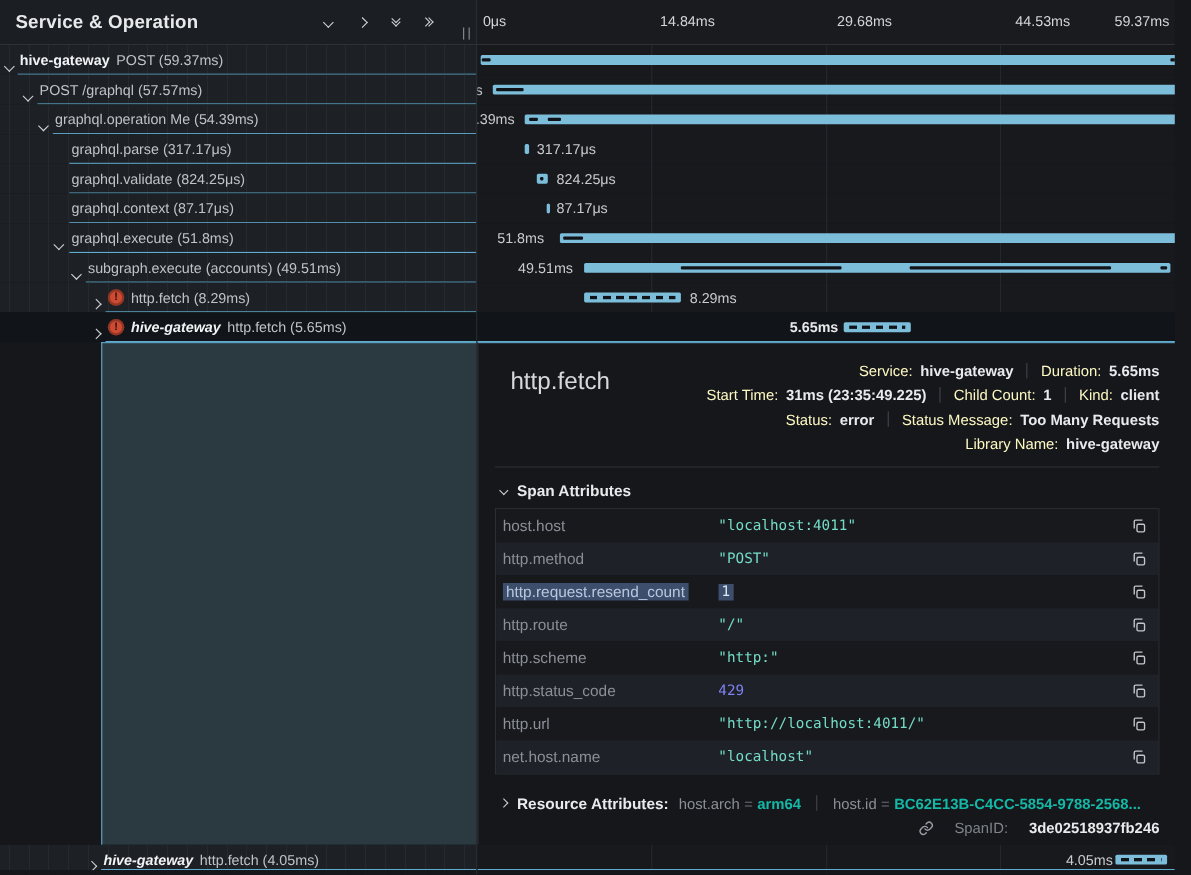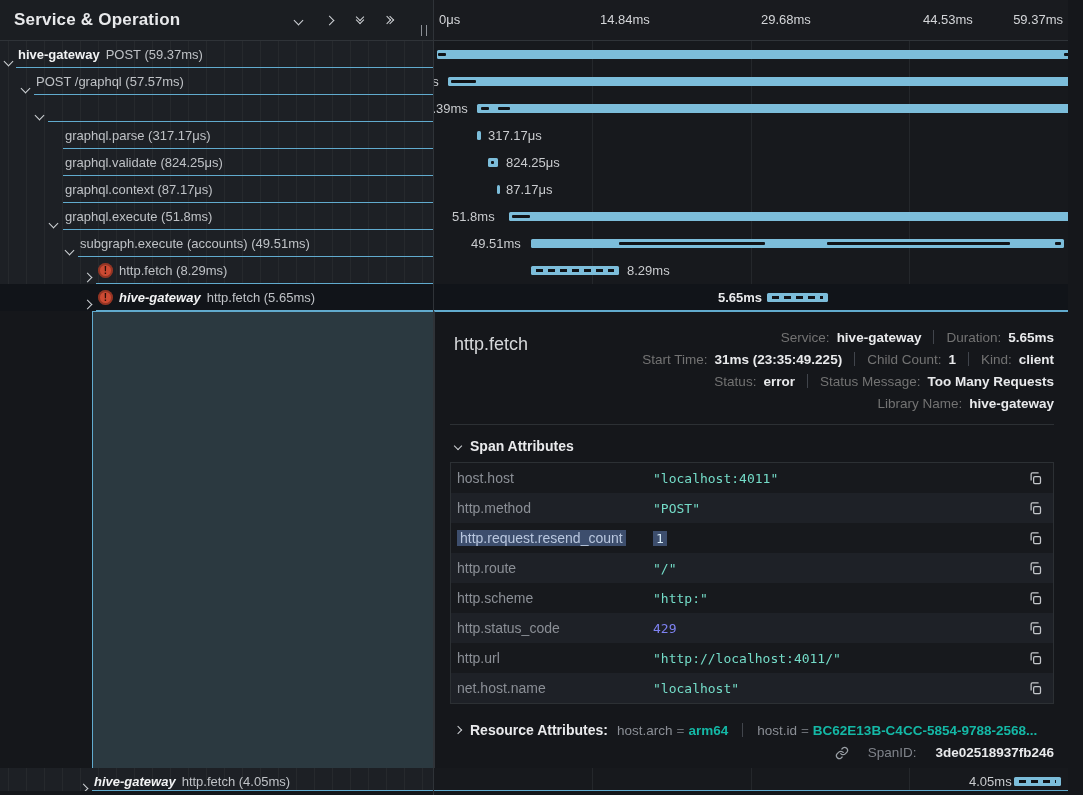--- a/index.html
+++ b/index.html
@@ -59,24 +59,24 @@
   .blabel { position:absolute; top:0; line-height:27px; font-size:13px; color:#c9cbce; white-space:nowrap; }
 
   
   .drow-main { height:457px; flex:0 0 457px; }
   .dleft { width:434px; flex:0 0 434px; position:relative; background:#15171b; border-right:1px solid #2f3338; }
   .dleft .teal { position:absolute; left:92px; top:0; right:0; bottom:0; background:#2b3940;
                  border-left:1px solid #61abce; border-top:1px solid #61abce; }
   .dpanel { flex:1; position:relative; background:#15171b; border-top:1px solid #61abce; border-left:1px solid #2f3338;
             padding:14px 14px 0 15px; overflow:hidden; }
   .dhead { display:flex; align-items:flex-start; }
-  .dtitle { font-size:18px; color:#d6d8da; margin-left:4px; margin-top:8px; }
+  .dtitle { font-size:22px; color:#d6d8da; margin-left:14px; margin-top:8px; }
   .dmeta { margin-left:auto; text-align:right; }
   .mline { display:flex; justify-content:flex-end; align-items:center; gap:7px; height:22px; font-size:13.5px; }
-  .mk { color:#737373; }
+  .mk { color:#fef9c3; }
   .mv { color:#e9eaec; font-weight:700; }
   .vsep { width:1px; height:14px; background:#41454c; margin:0 5px; }
   .dhr { height:1px; background:#2c3034; margin-top:10px; }
   .sect { display:flex; align-items:center; gap:9px; margin:13px 0 8px 5px; cursor:pointer; }
   .sect-t { font-size:14px; font-weight:700; color:#e9eaec; }
   .attrs { border:1px solid #2c3034; }
   .arow { height:30px; display:flex; align-items:center; padding:0 10px 0 6px; background:#17191d; }
   .arow.alt { background:#1e2127; }
   .akey { width:196px; flex:0 0 196px; font-size:14px; color:#8b8f96; white-space:nowrap; overflow:hidden; }
   .akey .hl { background:#3d4e6d; color:#b9c7de; padding:2px 3px; border-radius:2px; }
@@ -167,20 +167,23 @@
       <span class="blabel" style="left:-45px">57.57ms</span>
       <div class="bar" style="left:14px;width:627px">
           <span class="mark" style="left:3px;width:25px"></span>
         </div>
     </div>
   </div>
 
   <div class="row srow">
     <div class="lcell guides">
       <span class="tchev" style="left:36px"><span class="cv down"></span></span>
+      <span class="ttext" style="left:50px">
+          <span>graphql.operation Me (54.39ms)</span>
+        </span>
       <i class="uline" style="left:48px"></i>
     </div>
     <div class="rcell gridlines">
       <span class="blabel" style="left:-16px">54.39ms</span>
       <div class="bar" style="left:43px;width:595px">
           <span class="mark" style="left:4px;width:8px"></span>
           <span class="mark" style="left:21px;width:12px"></span>
         </div>
     </div>
   </div>

